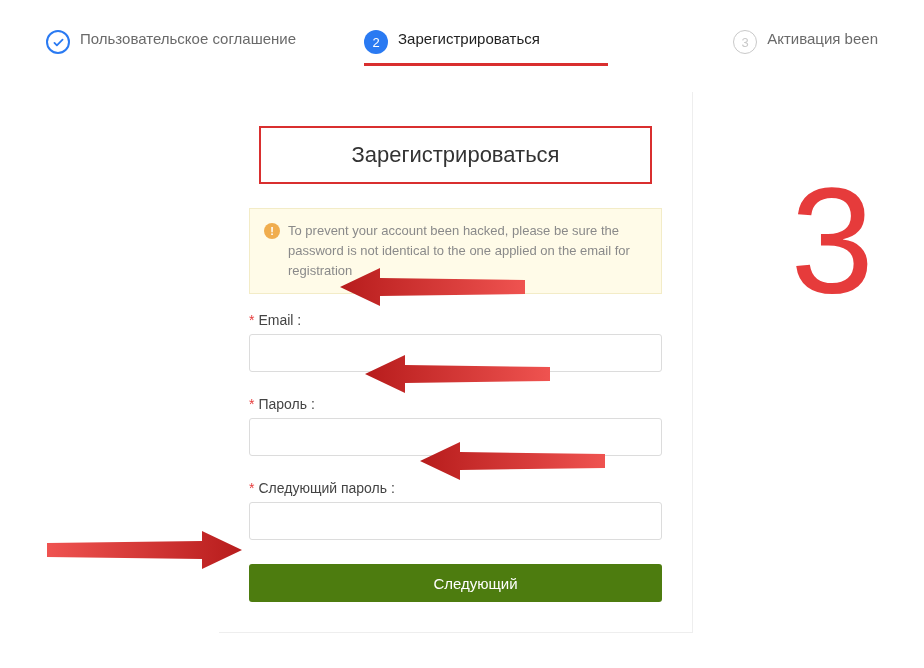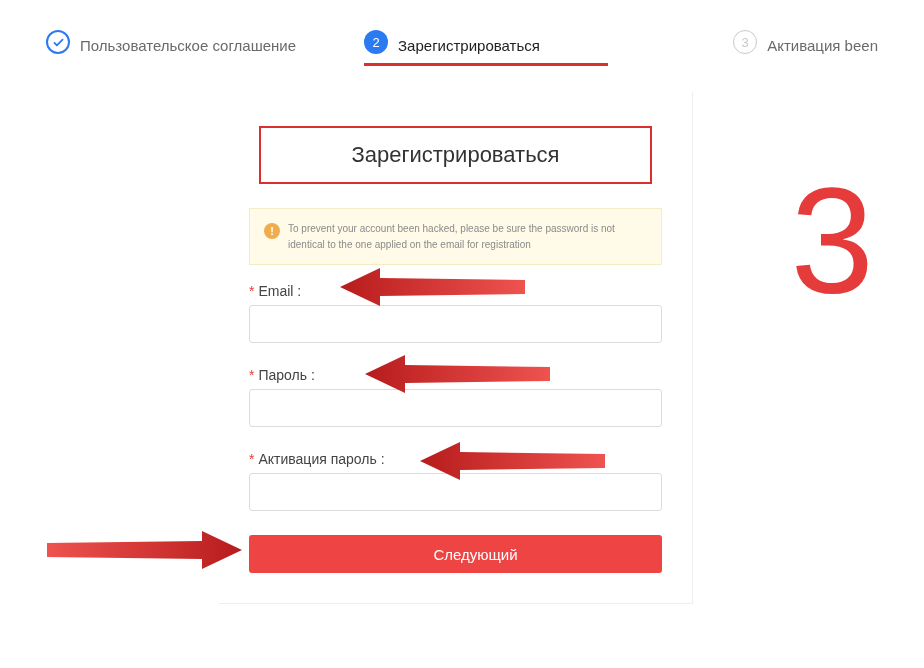--- a/index.html
+++ b/index.html
@@ -14,21 +14,21 @@
 
     
     .stepper {
       display: flex;
       align-items: center;
       padding: 30px 46px 0 46px;
       gap: 14px;
     }
     .step {
       display: flex;
-      align-items: flex-end;
+      align-items: flex-start;
       gap: 10px;
       padding-bottom: 12px;
       position: relative;
     }
     .step-circle {
       width: 24px;
       height: 24px;
       border-radius: 50%;
       display: flex;
       align-items: center;
@@ -105,21 +105,21 @@
       color: #fff;
       font-size: 11px;
       display: flex;
       align-items: center;
       justify-content: center;
       flex-shrink: 0;
       margin-top: 2px;
       font-weight: bold;
     }
     .warn-text {
-      font-size: 10px;
+      font-size: 13px;
       color: #8a8a8a;
       line-height: 1.55;
     }
     .field {
       margin-bottom: 24px;
     }
     .field-label {
       font-size: 14px;
       color: #444;
       margin-bottom: 6px;
@@ -135,21 +135,21 @@
       height: 38px;
       border: 1px solid #dcdcdc;
       border-radius: 3px;
       padding: 0 10px;
       font-size: 14px;
       outline: none;
     }
     .submit-btn {
       width: 100%;
       height: 38px;
-      background: #ef4444;
+      background: #4d7c0f;
       color: #fff;
       border: none;
       border-radius: 3px;
       font-size: 15px;
       cursor: pointer;
       padding-left: 40px;
     }
 
     
     .arrow {
@@ -219,21 +219,21 @@
     <div class="field-label">
       <span class="asterisk">*</span>
       <span>Пароль :</span>
     </div>
     <input class="field-input" type="password" style="">
   </div>
 
   <div class="field">
     <div class="field-label">
       <span class="asterisk">*</span>
-      <span>Активация пароль :</span>
+      <span>Следующий пароль :</span>
     </div>
     <input class="field-input" type="password" style="">
   </div>
 
   <button class="submit-btn">Следующий</button>
 </div>
 
 <div class="big-3">3</div>
 
 <svg class="arrow" style="left:340px; top:262px; width:190px; height:50px;" viewBox="0 0 190 50">

